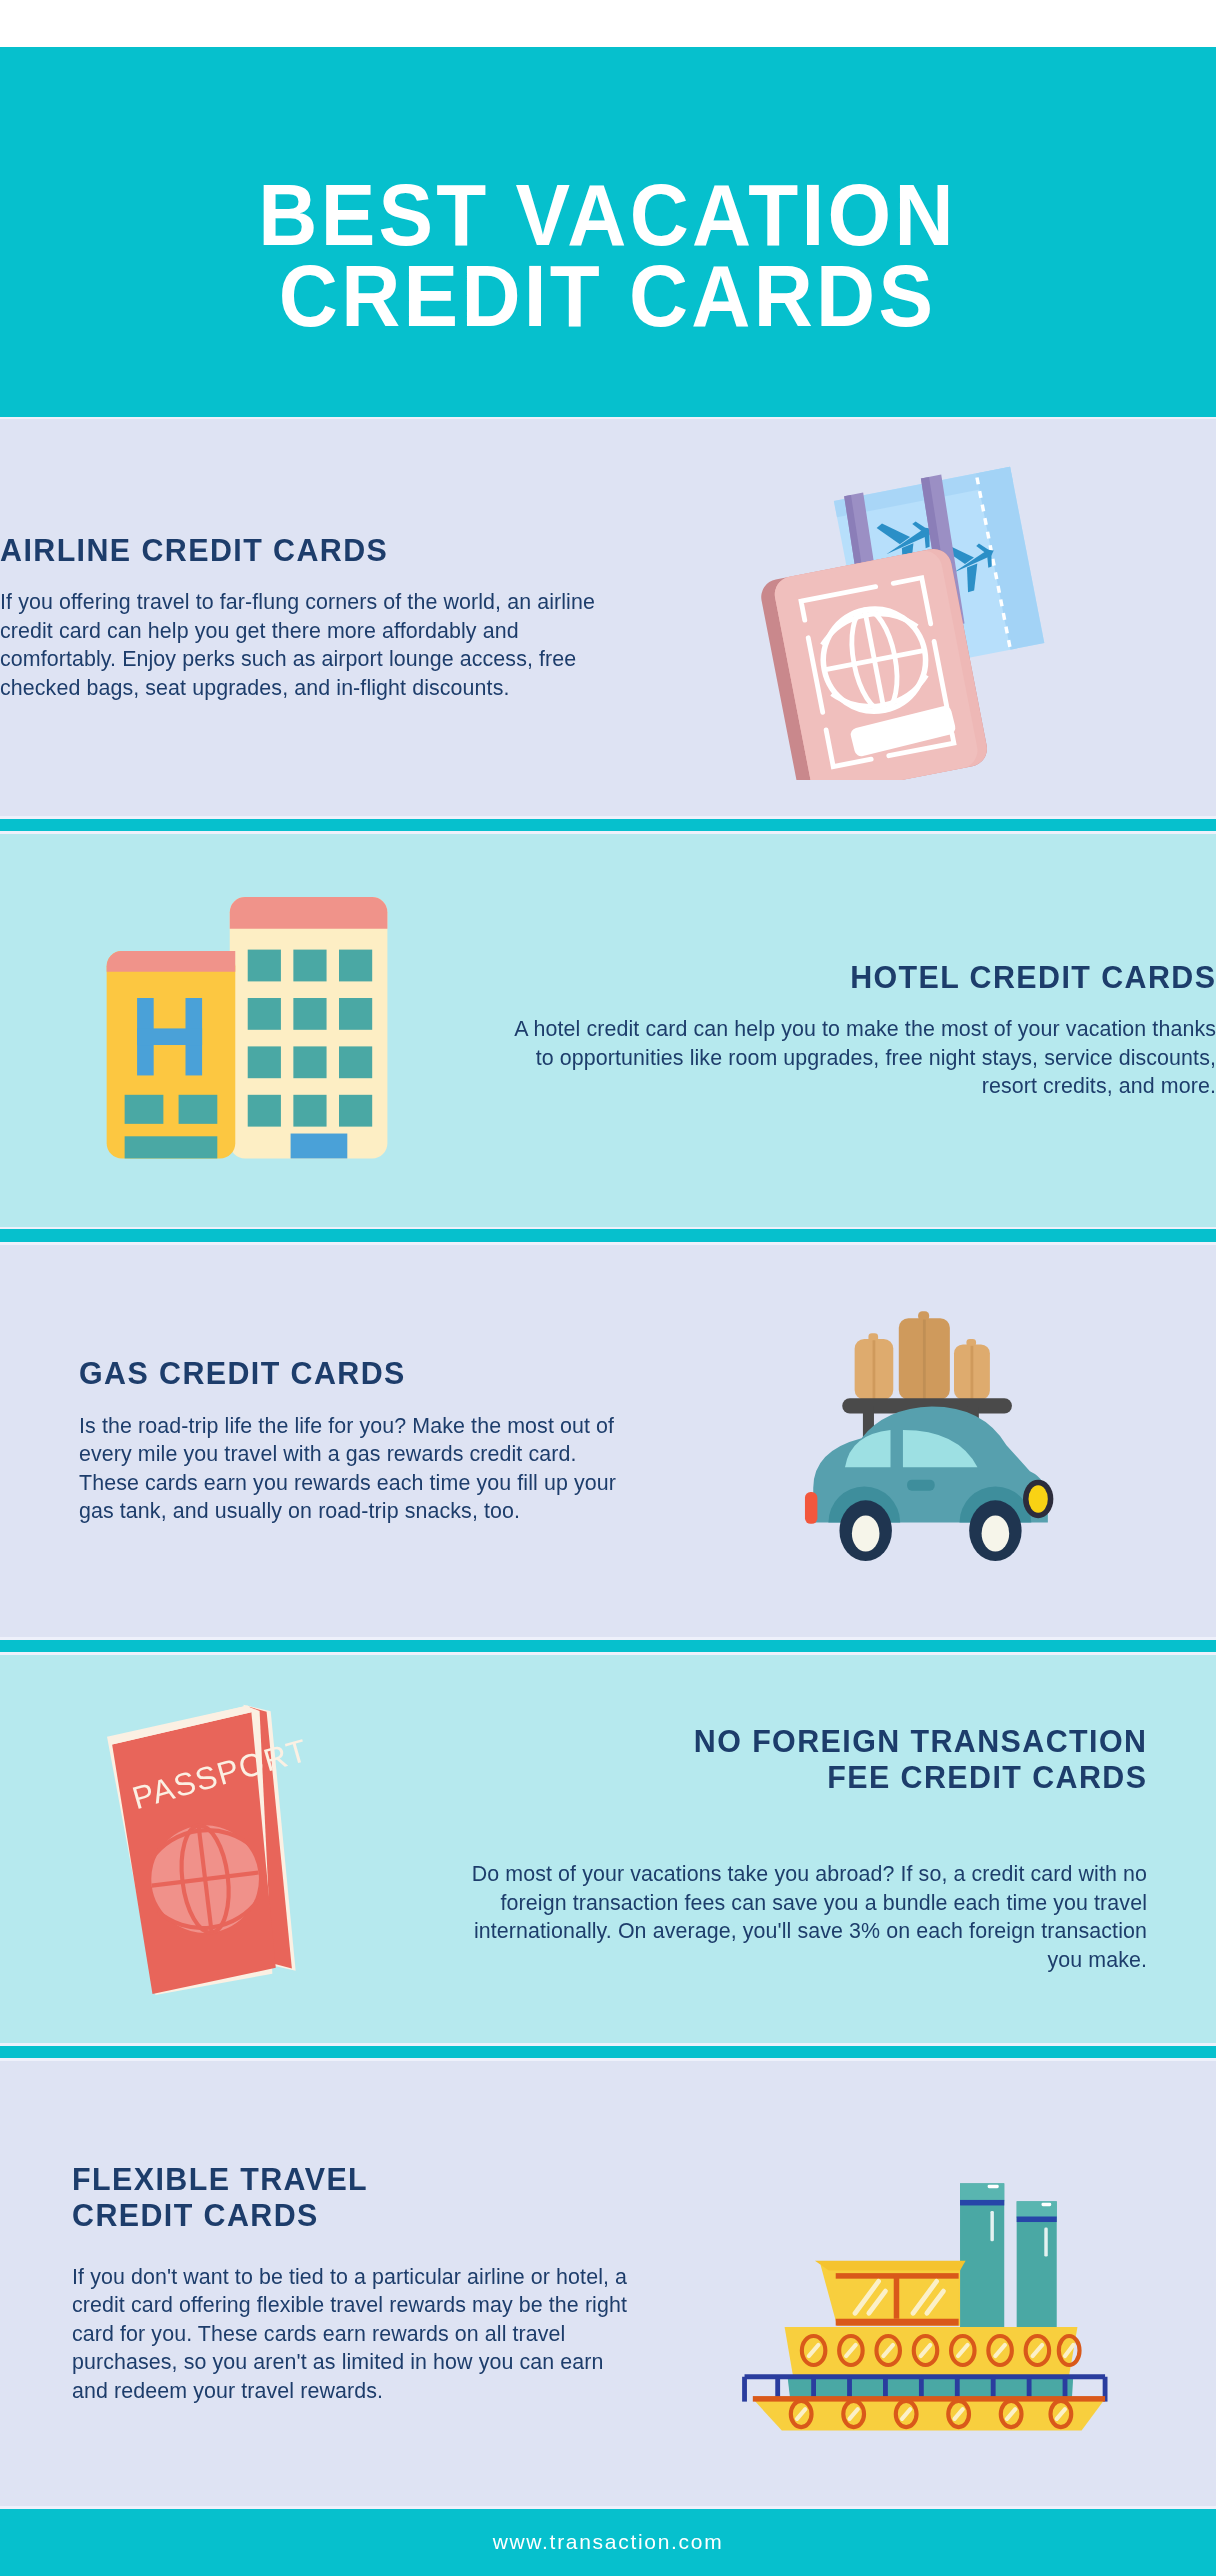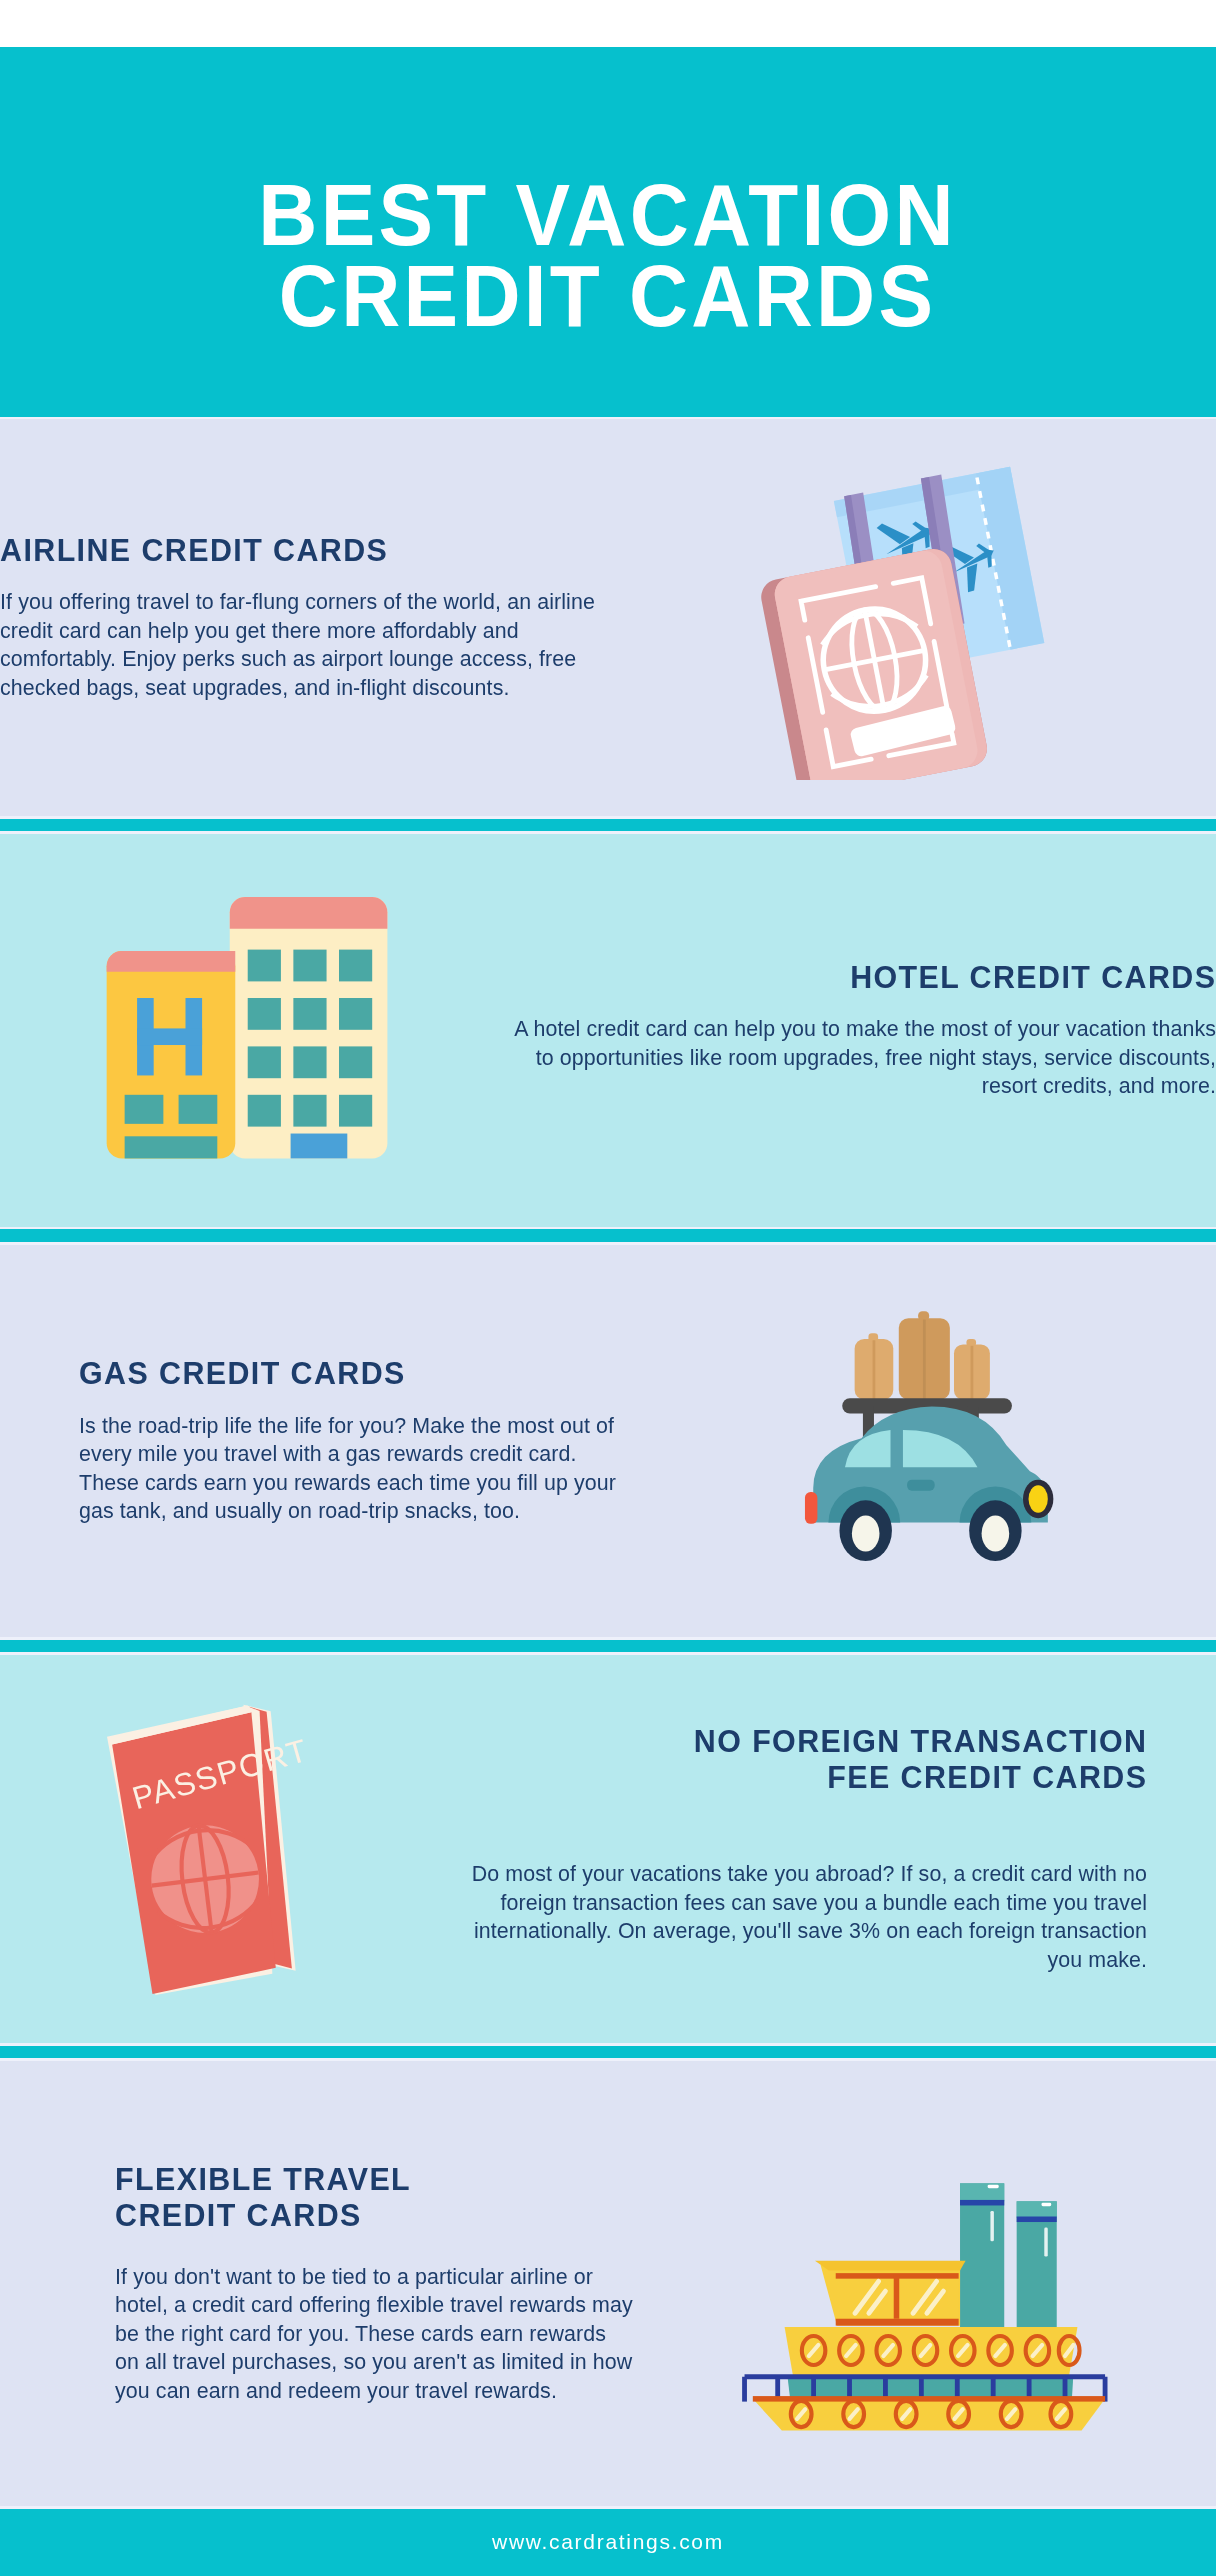--- a/index.html
+++ b/index.html
@@ -74,21 +74,21 @@
 
   #sec-gas       { height:404px; }
   #sec-gas      .col-text { width:622px; padding-left:79px; }
   #sec-gas      .col-art  { width:594px; }
 
   #sec-foreign   { height:399px; }
   #sec-foreign  .col-art  { width:429px; }
   #sec-foreign  .col-text { width:788px; padding-right:69px; padding-left:14px;gap:45px; }
 
   #sec-flexible  { height:458px; }
-  #sec-flexible .col-text { width:636px; padding-left:115px;gap:10px; }
+  #sec-flexible .col-text { width:636px; padding-left:72px;gap:10px; }
   #sec-flexible .col-art  { width:581px; }
 
   
   .footer {
     background:#06c0cd; height:69px; width:100%;
     display:flex; align-items:center; justify-content:center;
   }
   .footer span {
     color:#ffffff; font-size:21px; letter-spacing:1.7px;
   }
@@ -408,17 +408,17 @@
               <line x1="470" y1="411" x2="482" y2="397"></line>
           </g>
         </g>
       </svg>
     </div>
   </div>
 
   <div class="hairline"></div>
 
   <div class="footer">
-    <span>www.cardratings.com</span>
+    <span>www.transaction.com</span>
   </div>
 
 </div>
 
 
 </body></html>

